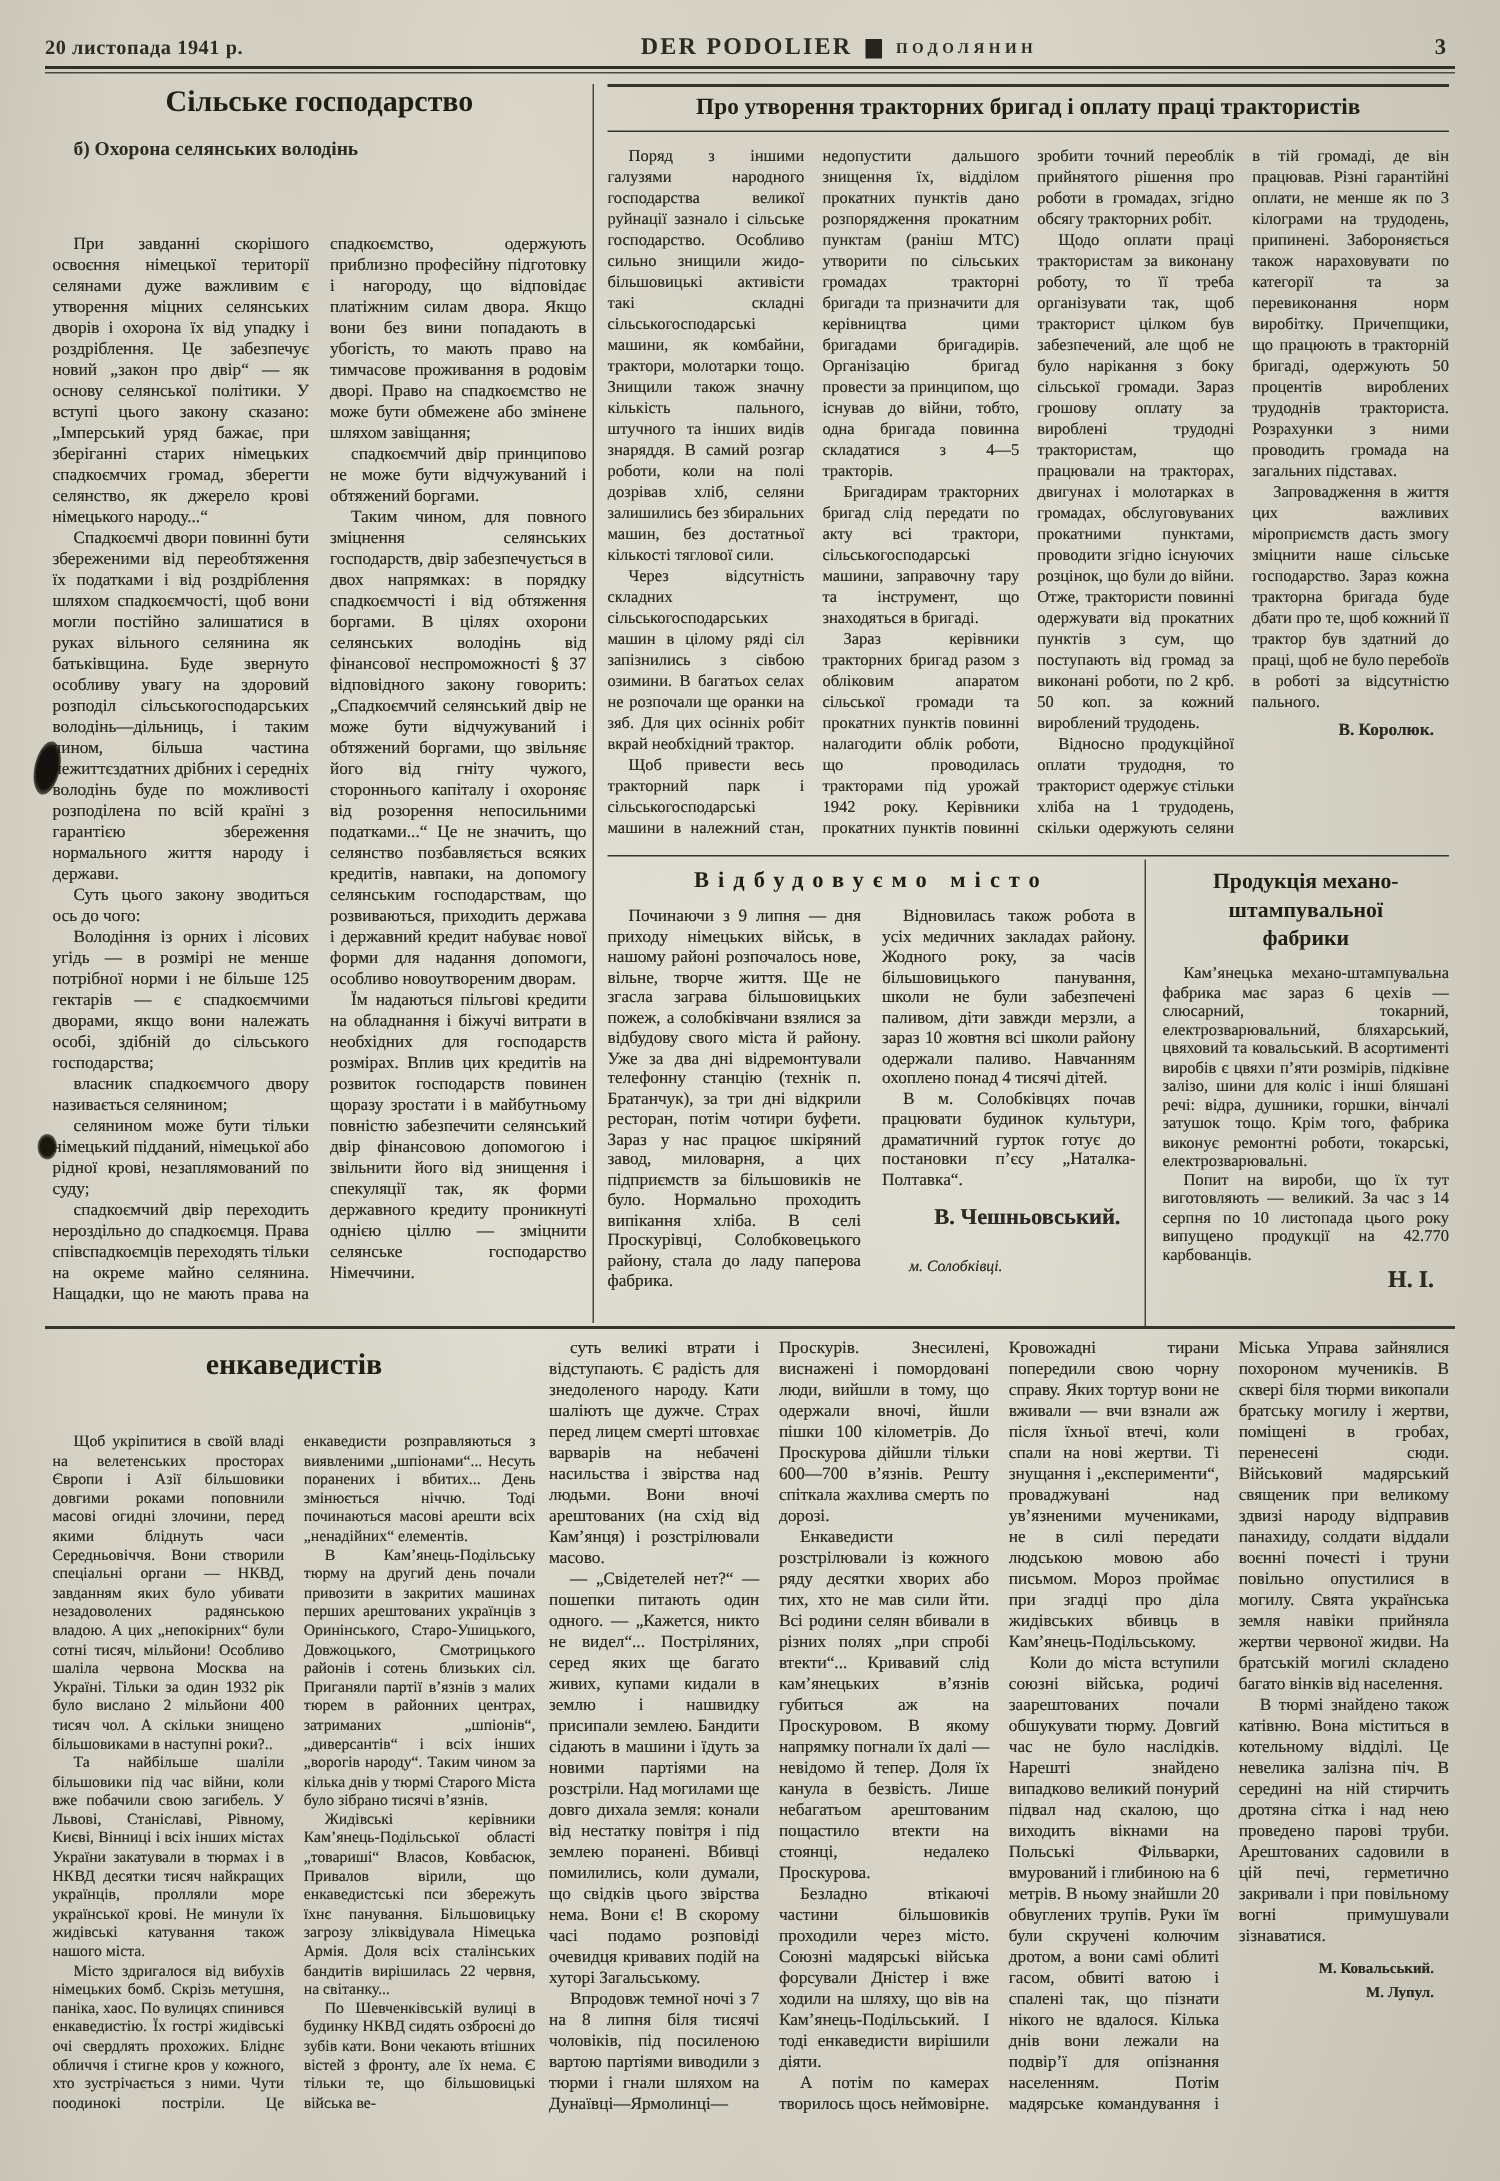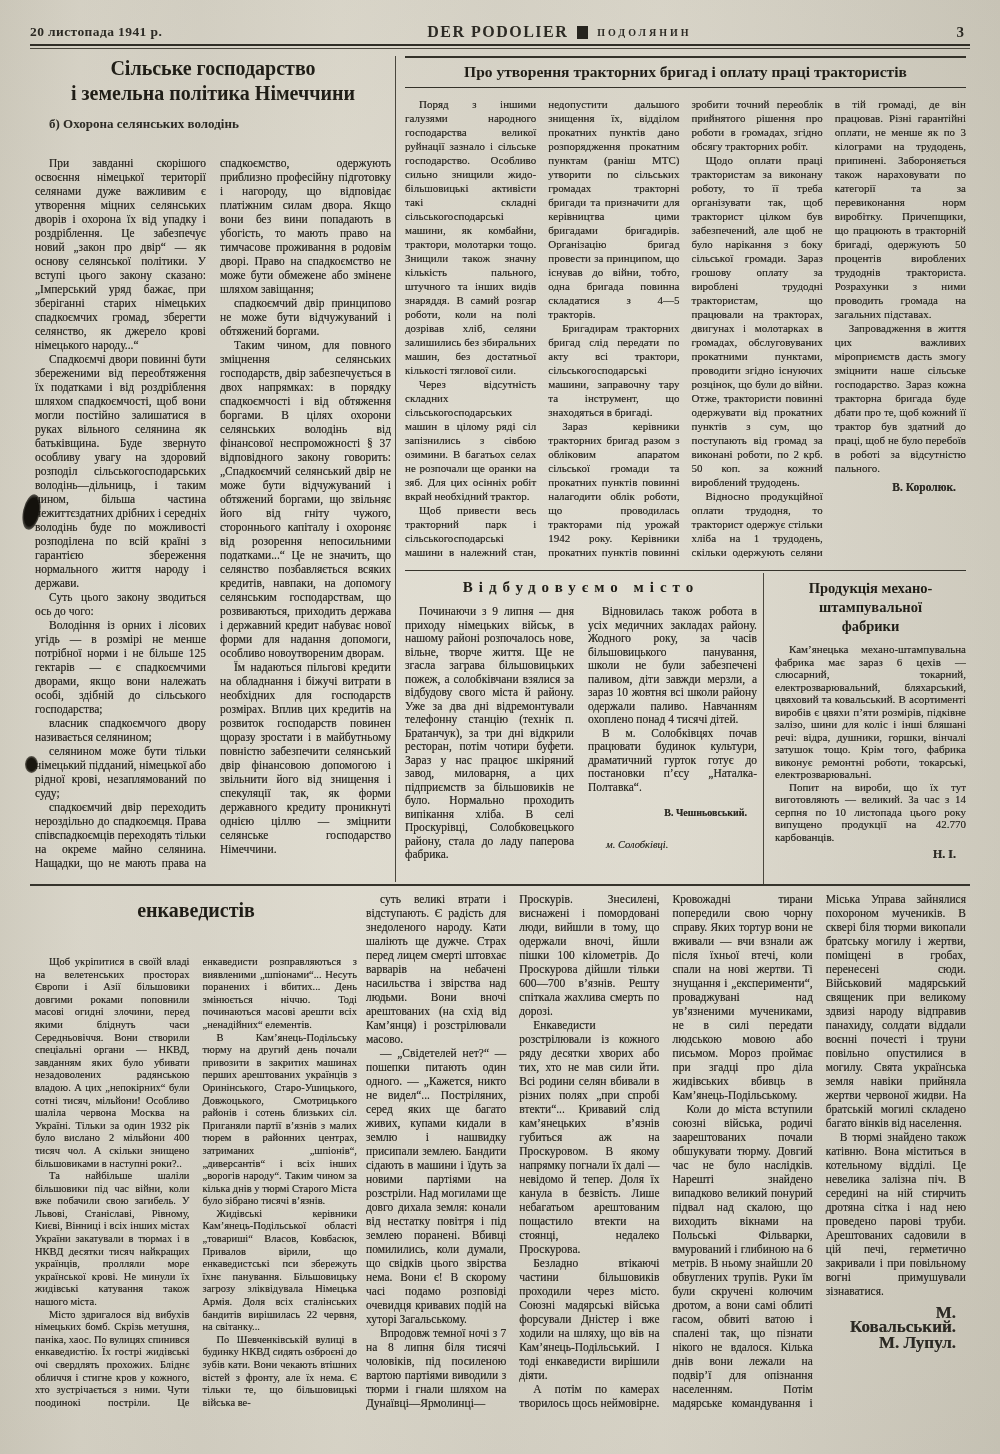--- a/index.html
+++ b/index.html
@@ -50,41 +50,41 @@
                      font-size:11px; line-height:14px; }
   .art2 .sig { font-size:11.5px; }
 
   .rule-mid { left:405px; top:570px; width:561px; border-top:1.5px solid #36342c; }
 
   
   .art3 { position:absolute; left:405px; top:579px; width:352px; height:304px; }
   .art3 .title { text-align:center; font-weight:bold; font-size:15px; letter-spacing:6px; color:#201e17; }
   .art3 .body-text { margin-top:9px; height:268px; columns:2; column-gap:14px;
                      font-size:11.5px; line-height:13.5px; }
-  .art3 .sig { font-size:10px;margin-top:12px; }
+  .art3 .sig { font-size:15px;margin-top:12px; }
 
   .vrule2 { left:763px; top:573px; height:311px; }
 
   
   .art4 { position:absolute; left:775px; top:579px; width:191px; height:304px; }
   .art4 .title { text-align:center; font-weight:bold; font-size:14.5px; line-height:19px; color:#201e17; }
   .art4 .body-text { margin-top:7px; height:237px; font-size:11px; line-height:12.5px; }
-  .art4 .sig { font-size:12px; }
+  .art4 .sig { font-size:16px; }
 
   .rule-bottom { left:30px; top:884px; width:940px; }
 
   
   .nkvd-left { position:absolute; left:35px; top:892px; width:322px; height:530px; }
   .nkvd-left .title { text-align:center; font-weight:bold; font-size:20px; line-height:25px; margin-top:6px; color:#201e17; }
   .nkvd-left .body-text { position:absolute; top:64px; left:0; right:0; height:464px;
                           columns:2; column-gap:13px; font-size:10.5px; line-height:12.6px; }
   .nkvd-right { position:absolute; left:366px; top:892px; width:600px; height:530px; }
   .nkvd-right .body-text { height:530px; columns:4; column-gap:13px;
                            font-size:11.5px; line-height:14px; }
-  .nkvd-right .sig { font-size:17px; margin-top:8px; }
+  .nkvd-right .sig { font-size:10px; margin-top:8px; }
   .nkvd-right .sig + .sig { margin-top:2px; }
 
   
   .smudge1 { position:absolute; left:23px; top:494px; width:17px; height:36px;
              background:radial-gradient(ellipse at 50% 50%, #14120d 0%, #14120d 55%, rgba(20,18,13,0) 100%);
              border-radius:50%; transform:rotate(12deg); }
   .smudge2 { position:absolute; left:25px; top:756px; width:13px; height:17px;
              background:radial-gradient(ellipse at 50% 50%, #1a170f 0%, #1a170f 50%, rgba(26,23,15,0) 100%);
              border-radius:50%; }
 </style>
@@ -100,21 +100,20 @@
       <span class="mh-box"></span>
       <span class="mh-ua">ПОДОЛЯНИН</span>
     </div>
     <div class="pagenum">3</div>
   </div>
   <div class="rule-header"></div>
 
   <section class="art1">
     <h1 class="title">
       <span style="display:block">Сільське господарство</span>
-      <span style="display:block">і земельна політика Німеччини</span>
     </h1>
     <h2 class="subtitle">б) Охорона селянських володінь</h2>
     <div class="body-text">
       <div>
           <p>При завданні скорішого освоєння німецької території селянами дуже важливим є утворення міцних селянських дворів і охорона їх від упадку і роздріблення. Це забезпечує новий „закон про двір“ — як основу селянської політики. У вступі цього закону сказано: „Імперський уряд бажає, при зберіганні старих німецьких спадкоємчих громад, зберегти селянство, як джерело крові німецького народу...“</p>
           <p>Спадкоємчі двори повинні бути збереженими від переобтяження їх податками і від роздріблення шляхом спадкоємчості, щоб вони могли постійно залишатися в руках вільного селянина як батьківщина. Буде звернуто особливу увагу на здоровий розподіл сільськогосподарських володінь—дільниць, і таким чином, більша частина нежиттєздатних дрібних і середніх володінь буде по можливості розподілена по всій країні з гарантією збереження нормального життя народу і держави.</p>
           <p>Суть цього закону зводиться ось до чого:</p>
           <p>Володіння із орних і лісових угідь — в розмірі не менше потрібної норми і не більше 125 гектарів — є спадкоємчими дворами, якщо вони належать особі, здібній до сільського господарства;</p>
           <p>власник спадкоємчого двору називається селянином;</p>
           <p>селянином може бути тільки німецький підданий, німецької або рідної крові, незаплямований по суду;</p>

